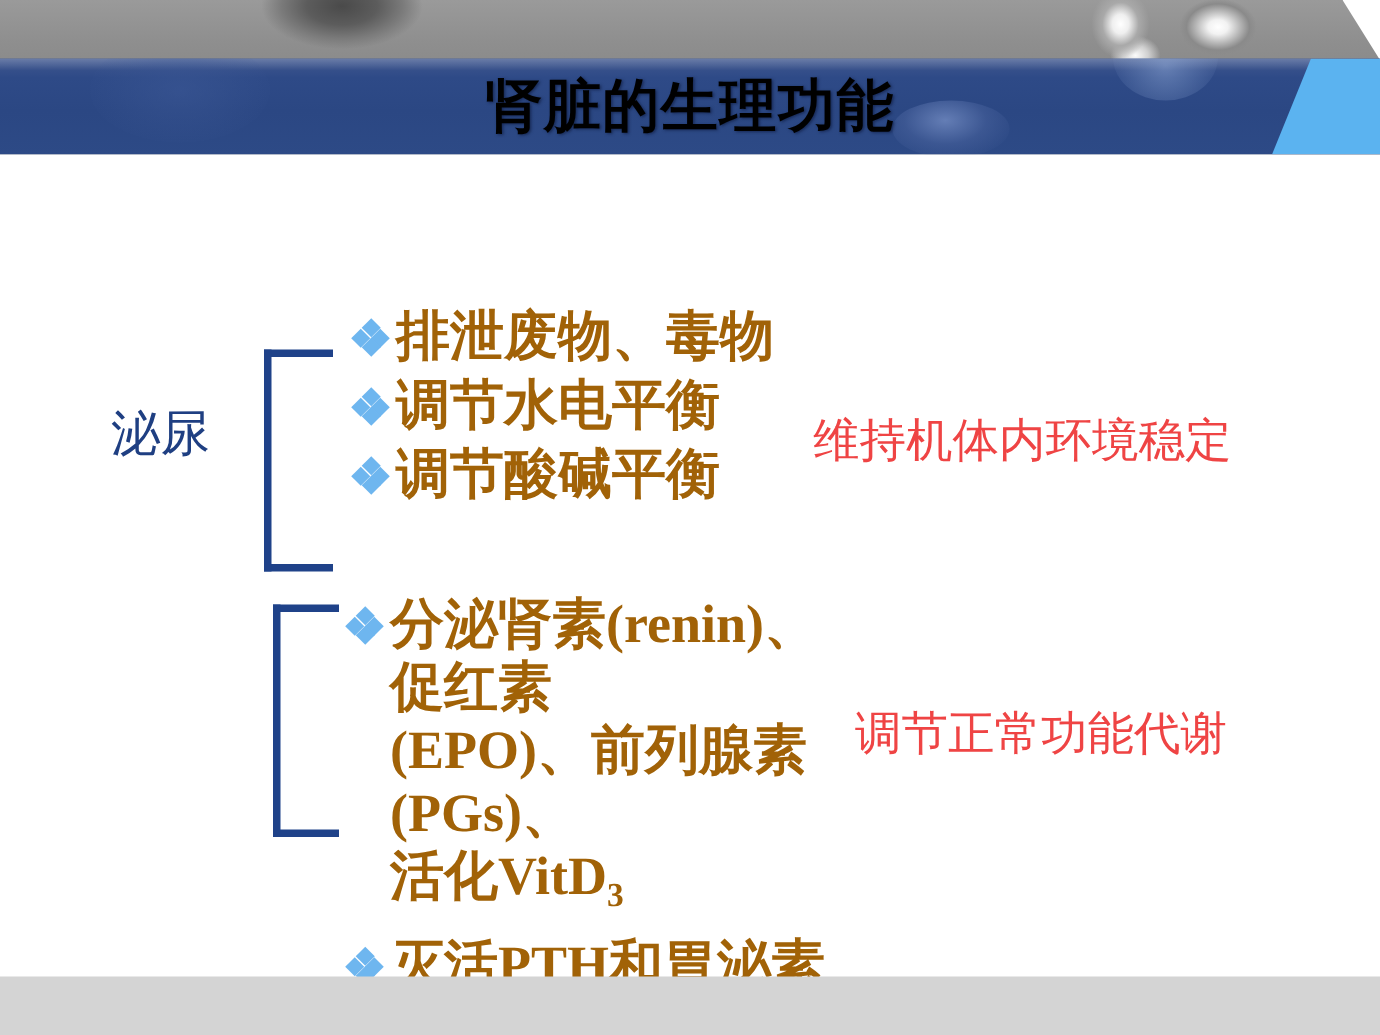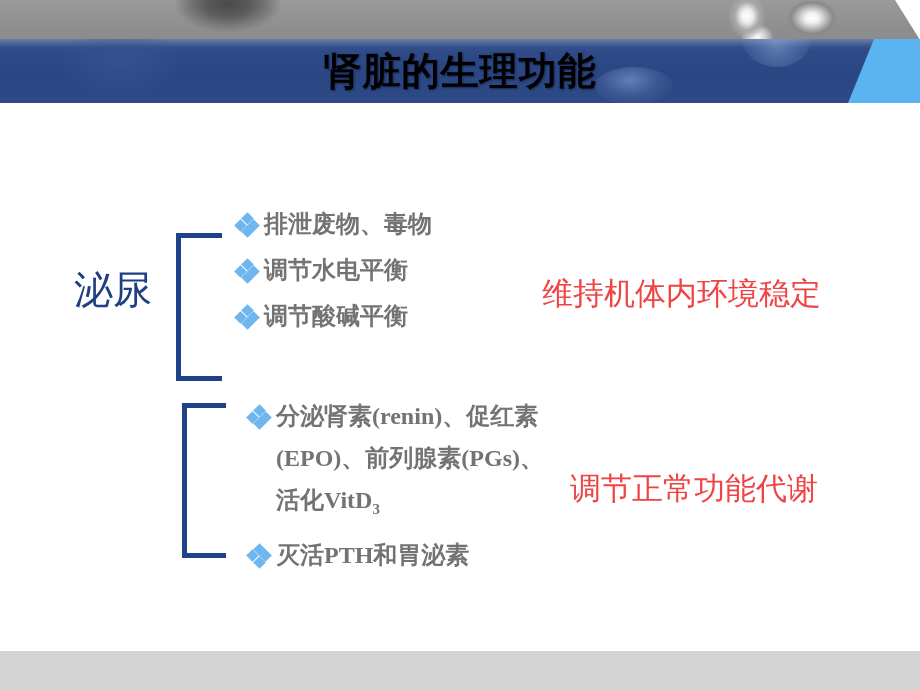--- a/index.html
+++ b/index.html
@@ -115,41 +115,41 @@
     position: absolute;
     left: 0; top: 103px;
     width: 920px;
     height: 548px;
   }
 
   .group-label {
     position: absolute;
     color: #1f3f82;
     font-family: "Liberation Serif", "DejaVu Serif", serif;
-    font-size: 39px;
+    font-size: 33px;
     line-height: 36px;
     white-space: nowrap;
   }
   .group-label.urinary  { left: 74px;  top: 169px; }
   .group-label.endocrine{ left: 58px;  top: 350px; }
 
   .bracket {
     position: absolute;
     border: 5px solid #1f4289;
     border-right: none;
     box-sizing: border-box;
   }
   .bracket.urinary   { left: 176px; top: 130px; width: 46px; height: 148px; }
   .bracket.endocrine { left: 182px; top: 300px; width: 44px; height: 155px; }
 
   .bullet-block {
     position: absolute;
   }
   .bullet-block.urinary   { left: 236px; top: 100px; width: 300px; }
-  .bullet-block.endocrine { left: 248px; top: 292px; width: 330px; }
+  .bullet-block.endocrine { left: 232px; top: 292px; width: 330px; }
 
   .bullet-row {
     display: flex;
     align-items: flex-start;
     margin-bottom: 4px;
   }
   .bullet-icon {
     flex: 0 0 auto;
     width: 22px;
     height: 22px;
@@ -163,24 +163,24 @@
     background: #6eb6ef;
     transform: rotate(45deg);
     display: block;
   }
   .bullet-icon i.d-top   { left: 6.5px; top: 0px; }
   .bullet-icon i.d-left  { left: 0px;   top: 6.5px; }
   .bullet-icon i.d-right { left: 13px;  top: 6.5px; }
   .bullet-icon i.d-bot   { left: 6.5px; top: 13px; }
 
   .bullet-text {
-    color: #737373;
+    color: #a16207;
     font-family: "Liberation Serif", "DejaVu Serif", serif;
     font-weight: bold;
-    font-size: 24px;
+    font-size: 36px;
     line-height: 42px;
     white-space: pre-wrap;
   }
   .bullet-text sub {
     font-size: 0.62em;
     vertical-align: sub;
   }
 
   .note {
     position: absolute;

